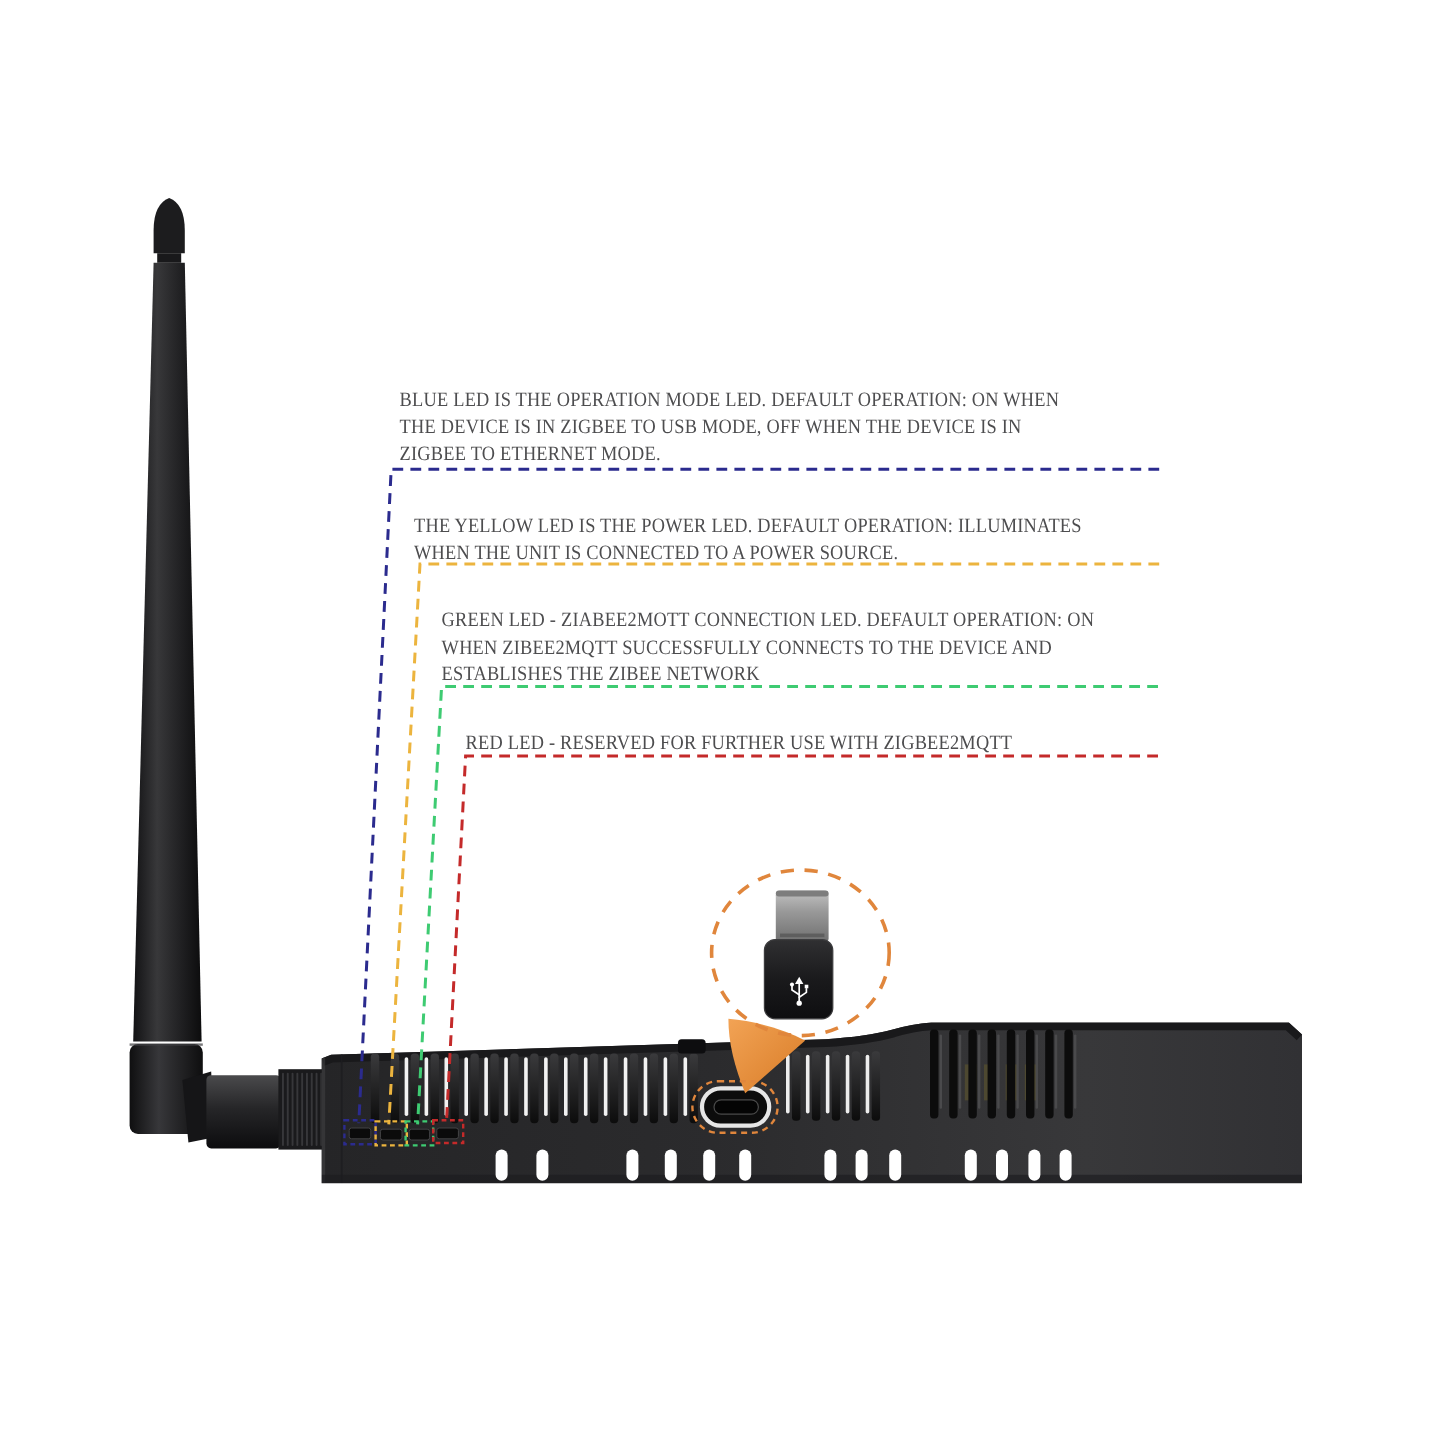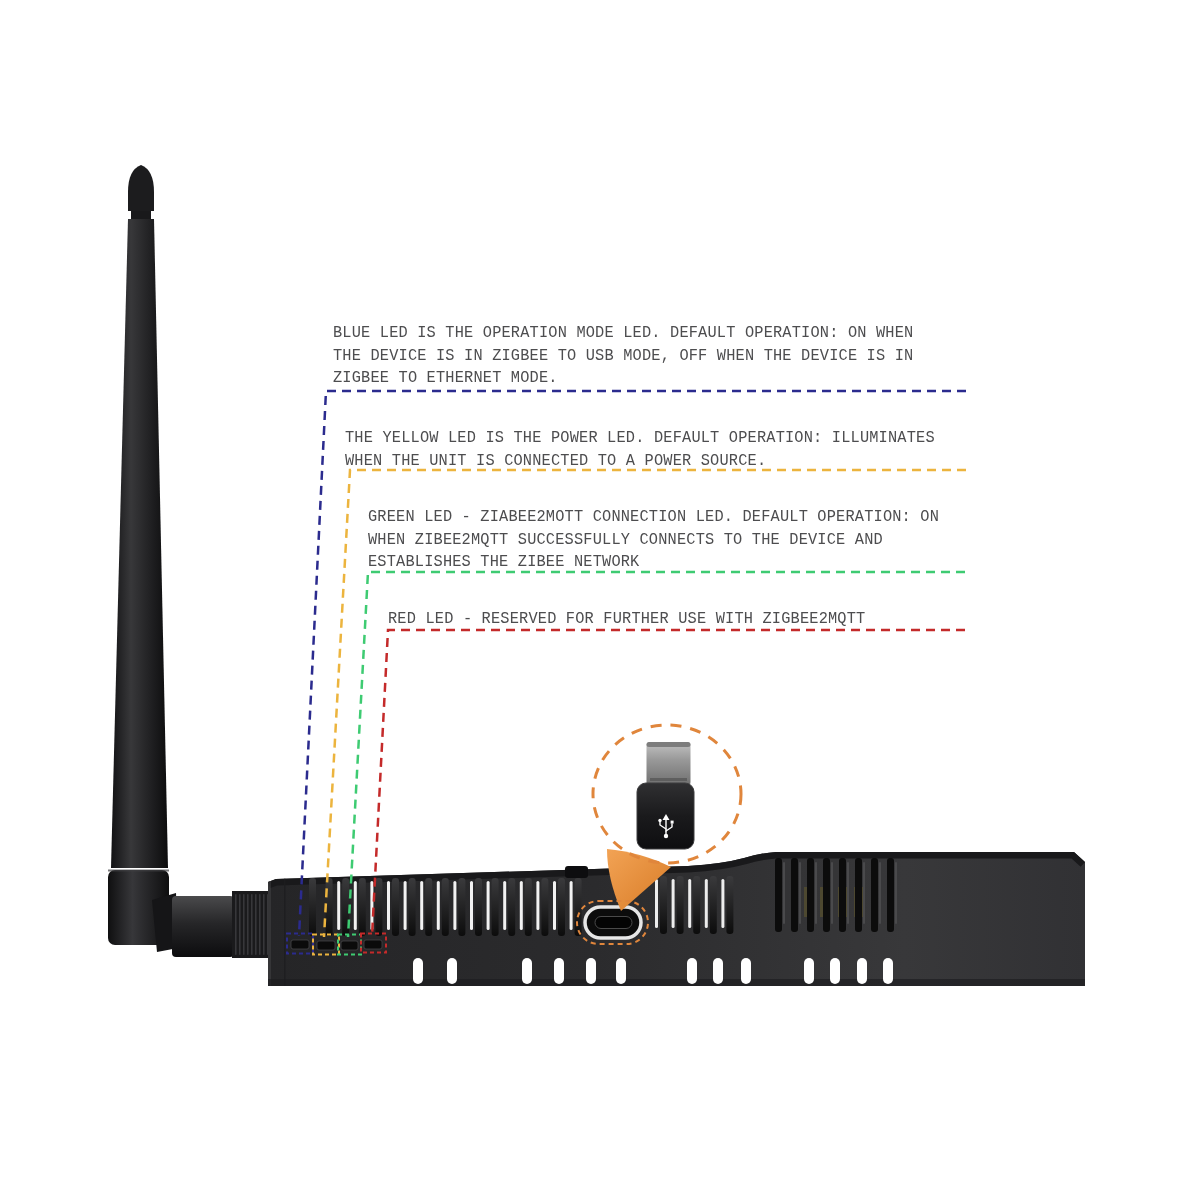--- a/index.html
+++ b/index.html
@@ -1,18 +1,18 @@
 <!DOCTYPE html>
 <html><head>
 <meta charset="utf-8">
 <style>
   html,body{margin:0;padding:0;background:#ffffff;}
   .scene{
     position:relative;width:1200px;height:1200px;background:#ffffff;
-    overflow:hidden;font-family:Liberation Mono, monospace;
+    overflow:hidden;font-family:Liberation Serif, serif;
   }
   .art{position:absolute;left:0;top:0;width:1200px;height:1200px;}
   .note{
     position:absolute;color:#4d4d4f;font-size:17px;line-height:22.5px;
     letter-spacing:0.2px;white-space:nowrap;font-weight:normal;
     transform:scaleX(0.9);transform-origin:left top;
   }
   .note div{white-space:nowrap;}
 </style>
 </head>

